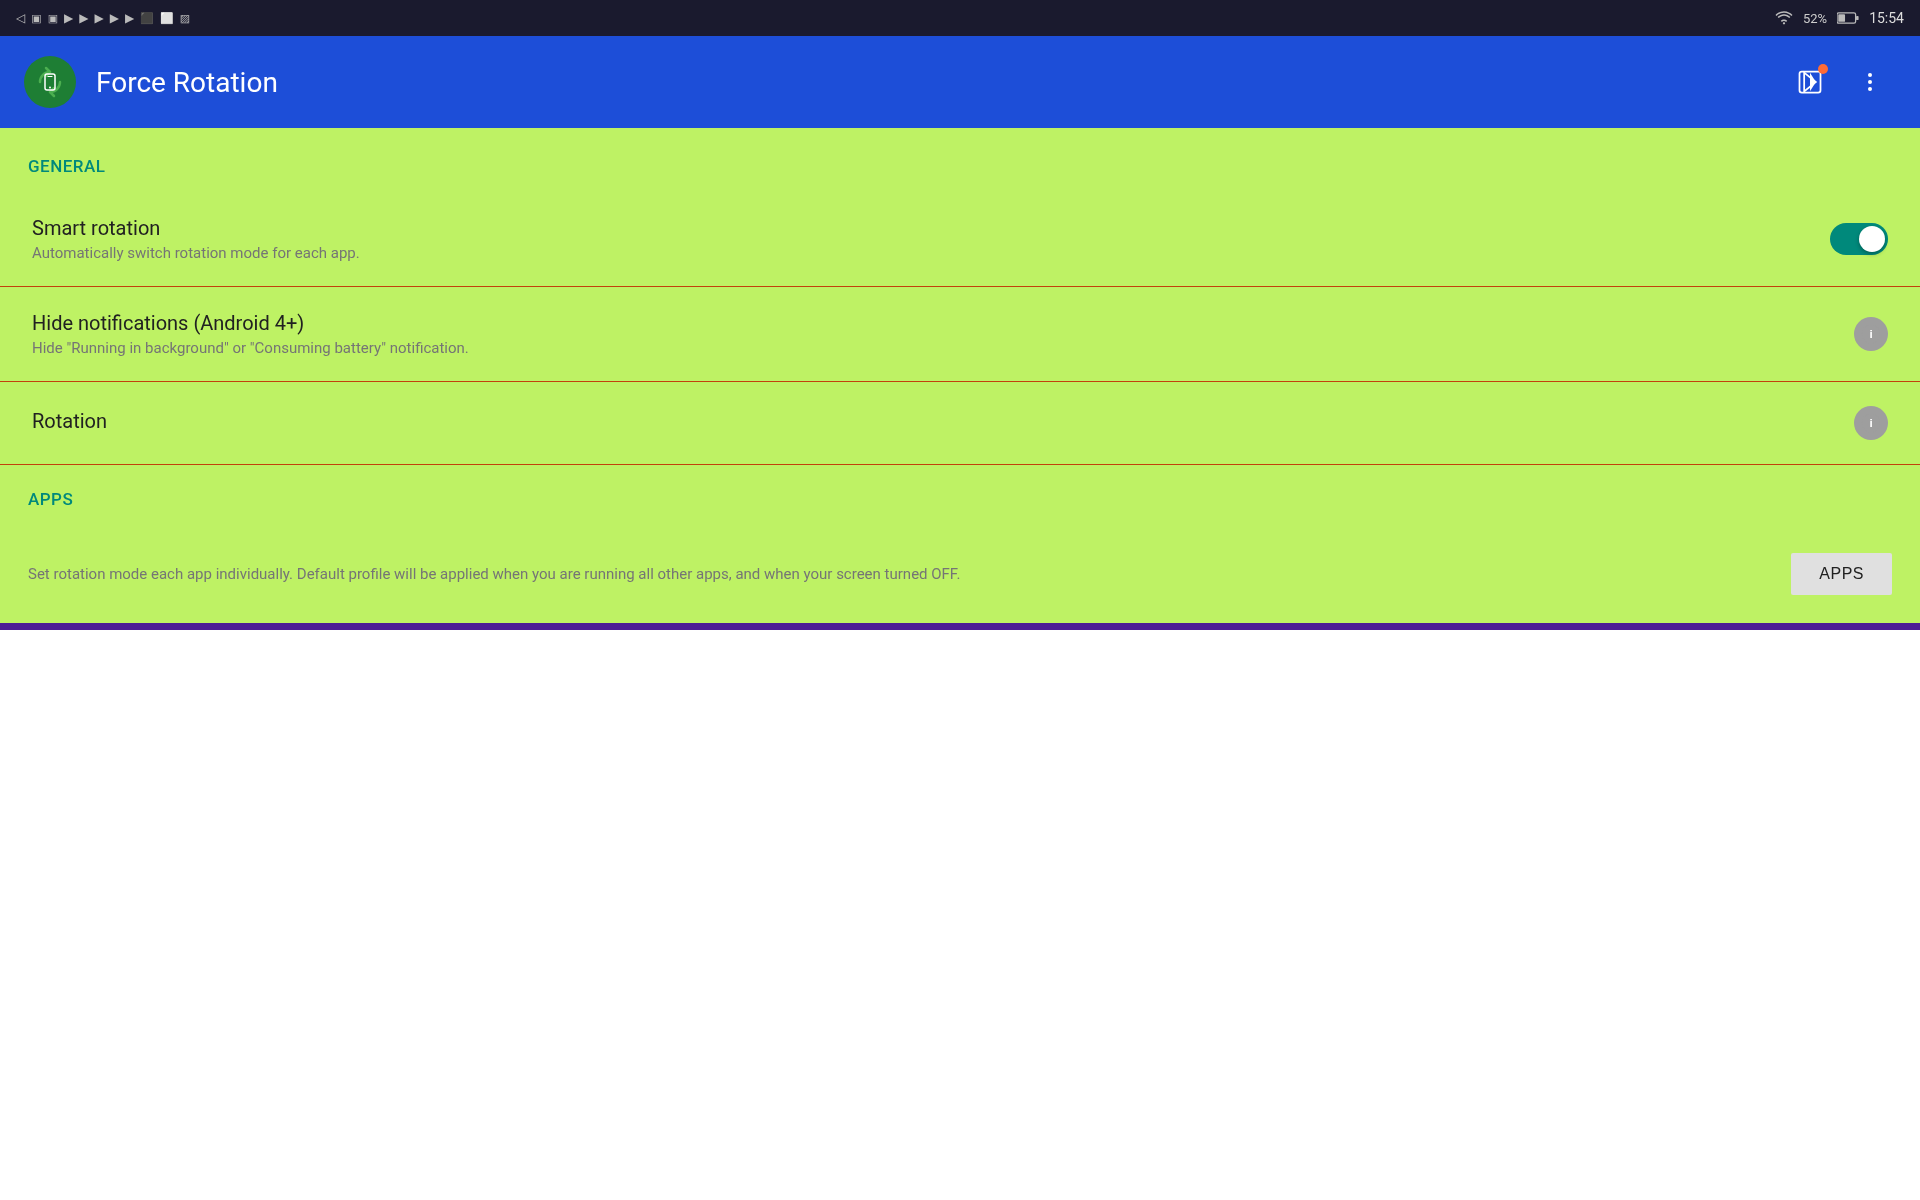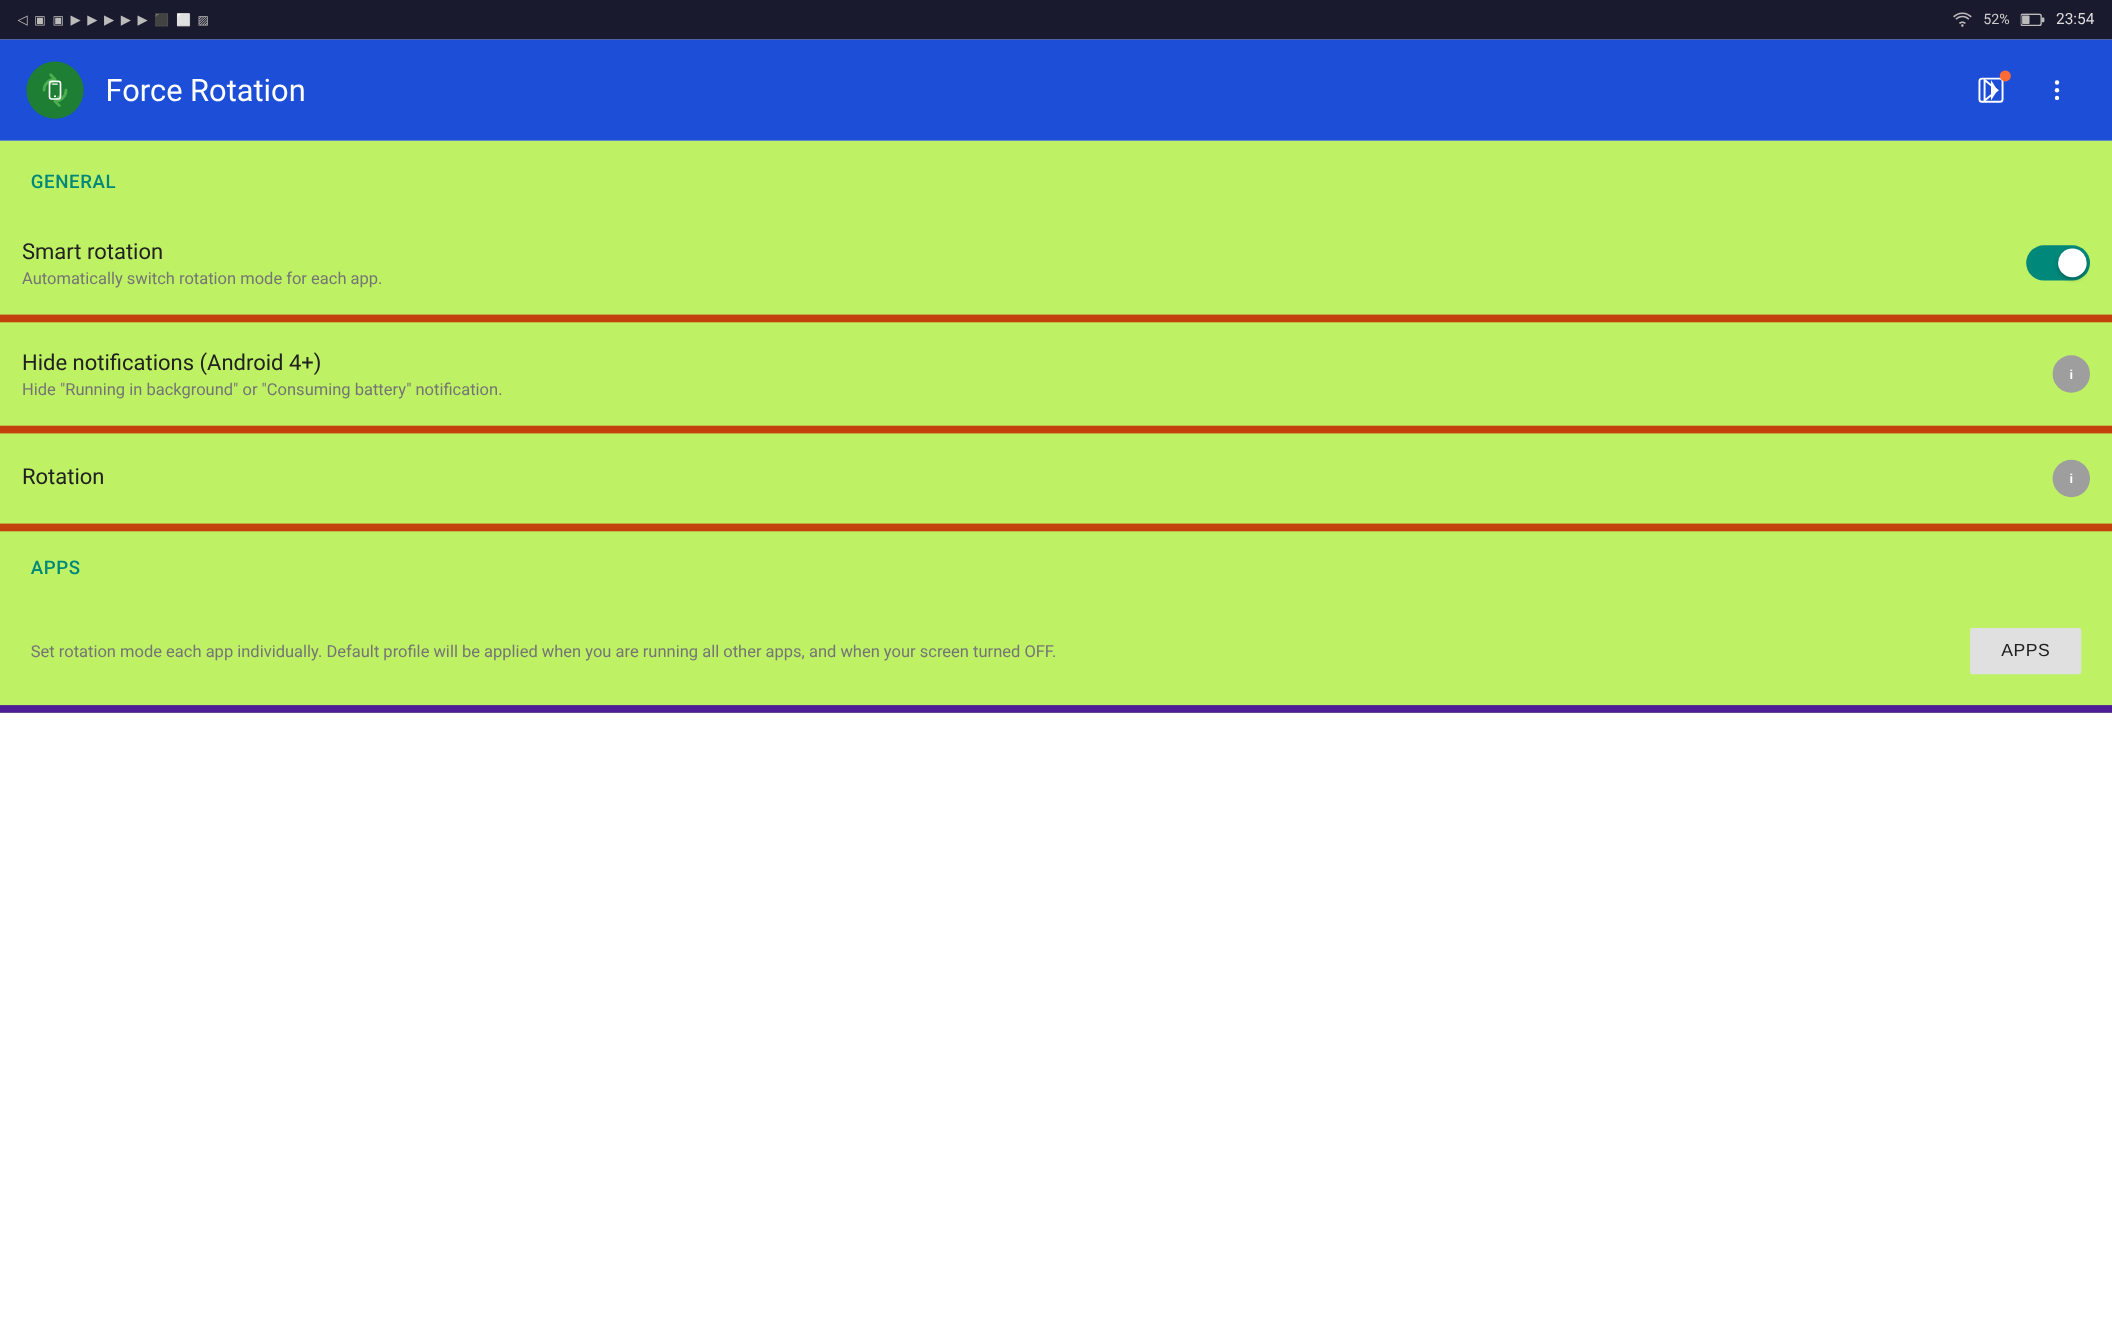--- a/index.html
+++ b/index.html
@@ -106,22 +106,22 @@
       font-size: 17px;
       font-weight: 500;
       letter-spacing: 0.5px;
       text-transform: uppercase;
     }
 
     
     .setting-item {
       display: flex;
       align-items: center;
-      padding: 24px 20px;
-      border-bottom: 7px solid #c2410c;
+      padding: 24px 32px;
+      border-bottom: 1px solid #c2410c;
       min-height: 80px;
     }
     .setting-item-text {
       flex: 1;
     }
     .setting-item-title {
       font-size: 20px;
       color: #212121;
       font-weight: 400;
       margin-bottom: 4px;
@@ -231,21 +231,21 @@
       <path d="M12 14.5c-.83 0-1.5.67-1.5 1.5s.67 1.5 1.5 1.5 1.5-.67 1.5-1.5-.67-1.5-1.5-1.5zm-7.07-5.43C6.72 7.3 9.23 6 12 6s5.28 1.3 7.07 3.07l1.41-1.41C18.36 5.6 15.3 4 12 4S5.64 5.6 3.52 7.66l1.41 1.41zm-2.83-2.82C4.08 4.17 7.88 2 12 2s7.92 2.17 9.9 4.25l1.41-1.41C21.12 2.61 16.88 0 12 0S2.88 2.61.69 4.84l1.41 1.41zM12 11c-1.66 0-3.15.67-4.24 1.76l1.41 1.41C9.96 13.46 10.93 13 12 13s2.04.46 2.83 1.17l1.41-1.41C15.15 11.67 13.66 11 12 11z"></path>
     </svg>
 
     <span>52%</span>
     <svg width="22" height="12" viewBox="0 0 26 12" fill="#bbb">
       <rect x="0" y="0" width="22" height="12" rx="2" fill="none" stroke="#bbb" stroke-width="1.5"></rect>
       <rect x="22.5" y="3.5" width="3" height="5" rx="1" fill="#bbb"></rect>
       <rect x="1.5" y="1.5" width="8" height="9" rx="1" fill="#bbb"></rect>
     </svg>
 
-    <span style="font-size:14px; color:#ddd; font-weight:400;">23:54</span>
+    <span style="font-size:14px; color:#ddd; font-weight:400;">15:54</span>
   </div>
 </div>
 
 <div class="app-bar">
   <div class="app-icon-circle">
 
     <svg viewBox="0 0 32 32" fill="none">
       <path d="M16 6 C10.5 6 6 10.5 6 16" stroke="#4caf50" stroke-width="2.5" stroke-linecap="round" fill="none"></path>
       <path d="M16 26 C21.5 26 26 21.5 26 16" stroke="#4caf50" stroke-width="2.5" stroke-linecap="round" fill="none"></path>
       <polyline points="12,2 16,6 12,10" fill="none" stroke="#4caf50" stroke-width="2.5" stroke-linecap="round" stroke-linejoin="round"></polyline>

